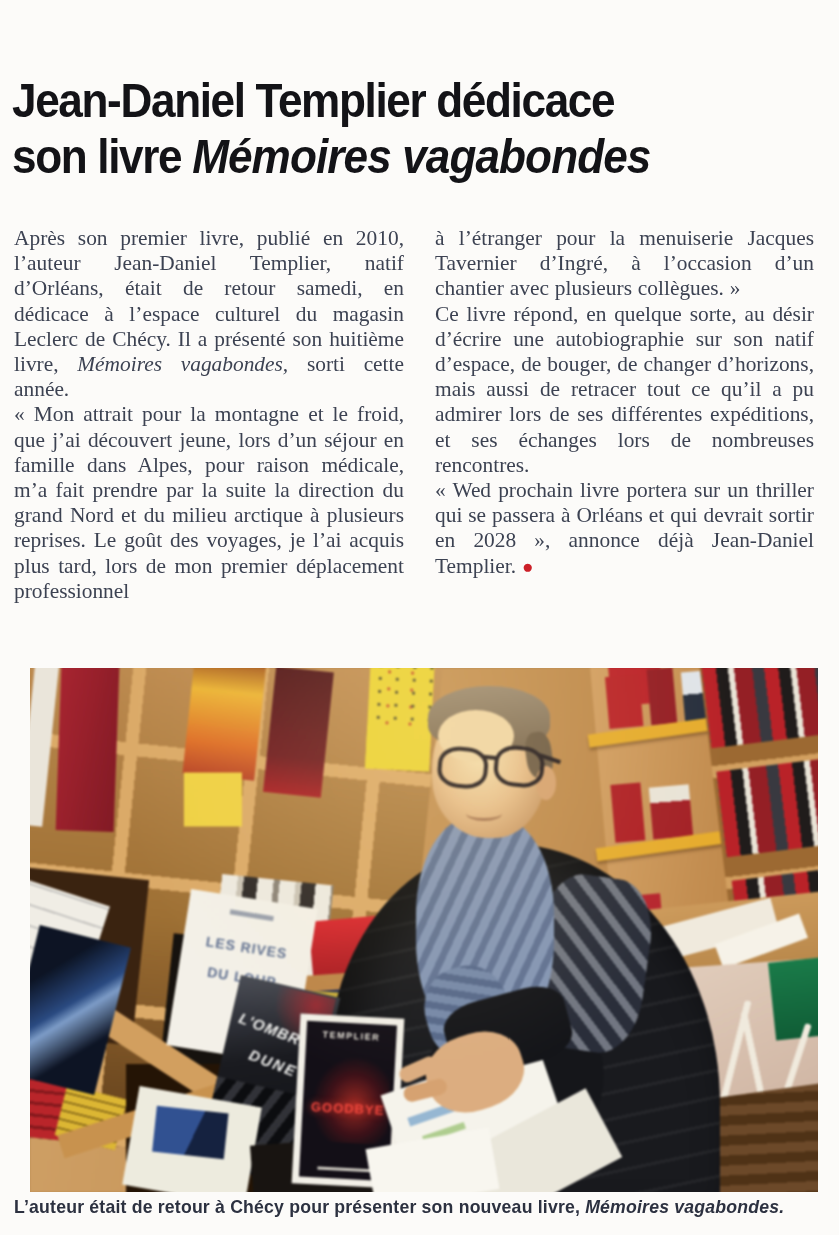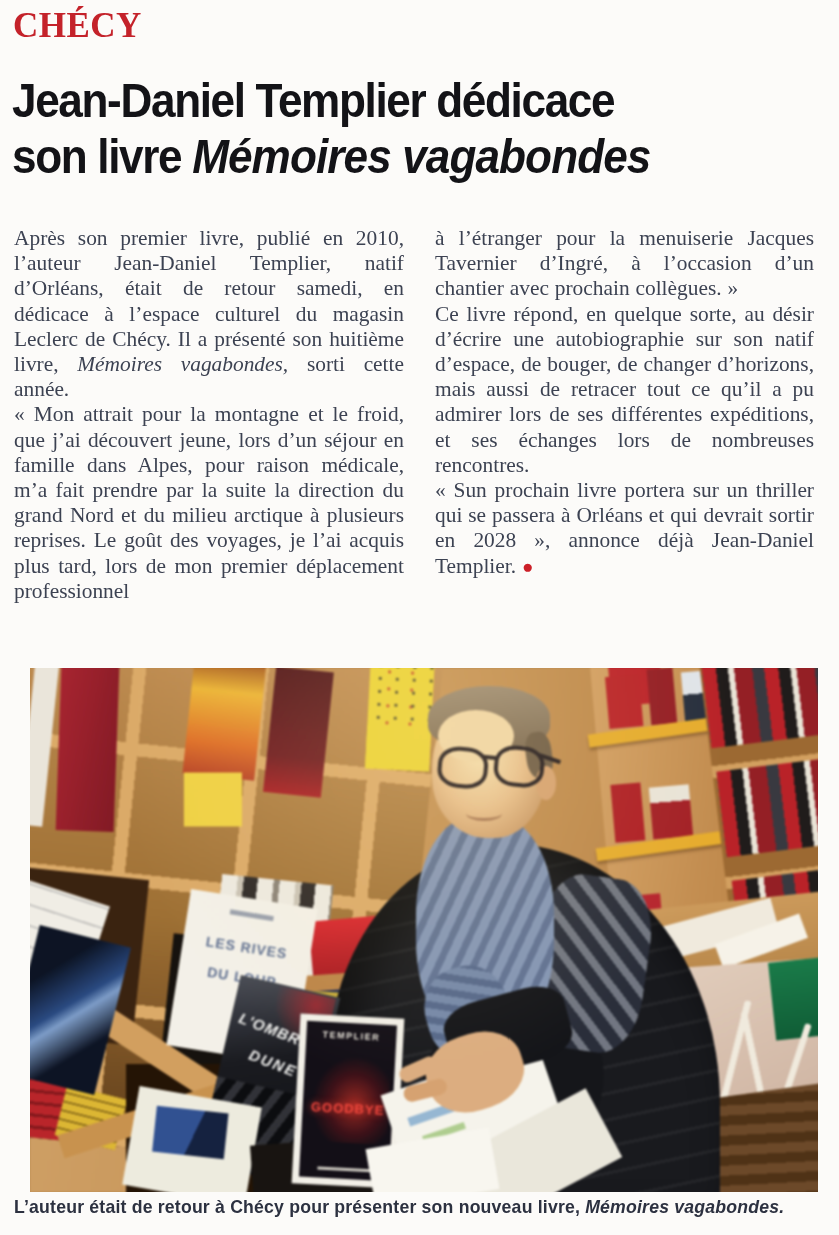--- a/index.html
+++ b/index.html
@@ -212,36 +212,35 @@
     font-weight:700;font-size:19px;color:#2c3140;
     transform:scaleX(.93);transform-origin:left top;
     white-space:nowrap;letter-spacing:.2px;
   }
 </style>
 </head>
 <body>
 
 <div class="page">
 
-  <div class="kicker">CHÉCY</div>
 
   <h1 class="headline">
     <span style="display:block">Jean-Daniel Templier dédicace</span>
     <span style="display:block"><span>son livre </span><i>Mémoires vagabondes</i></span>
   </h1>
 
   <div class="body-cols">
     <div class="col">
       <p><span>Après son premier livre, publié en 2010, l’auteur Jean-Daniel Templier, natif d’Orléans, était de retour samedi, en dédicace à l’espace culturel du magasin Leclerc de Chécy. Il a présenté son huitième livre, </span><i>Mémoires vagabondes,</i><span> sorti cette année.</span></p>
       <p><span>« Mon attrait pour la montagne et le froid, que j’ai découvert jeune, lors d’un séjour en famille dans Alpes, pour raison médicale, m’a fait prendre par la suite la direction du grand Nord et du milieu arctique à plusieurs reprises. Le goût des voyages, je l’ai acquis plus tard, lors de mon premier déplacement professionnel</span></p>
     </div>
     <div class="col col-right">
-      <p><span>à l’étranger pour la menuiserie Jacques Tavernier d’Ingré, à l’occasion d’un chantier avec prochain collègues. »</span></p>
+      <p><span>à l’étranger pour la menuiserie Jacques Tavernier d’Ingré, à l’occasion d’un chantier avec plusieurs collègues. »</span></p>
       <p><span>Ce livre répond, en quelque sorte, au désir d’écrire une autobiographie sur son natif d’espace, de bouger, de changer d’horizons, mais aussi de retracer tout ce qu’il a pu admirer lors de ses différentes expéditions, et ses échanges lors de nombreuses rencontres.</span></p>
-      <p><span>« Sun prochain livre portera sur un thriller qui se passera à Orléans et qui devrait sortir en 2028 », annonce déjà Jean-Daniel Templier. </span><span class="end-dot">●</span></p>
+      <p><span>« Wed prochain livre portera sur un thriller qui se passera à Orléans et qui devrait sortir en 2028 », annonce déjà Jean-Daniel Templier. </span><span class="end-dot">●</span></p>
     </div>
   </div>
 
   <figure class="photo">
     <div class="ph-soft">
       <div class="ph ph-bg"></div>
 
       <div class="ph shelf-left">
         <div class="bk-red-tall"></div>
         <div class="bk-white-spine"></div>

